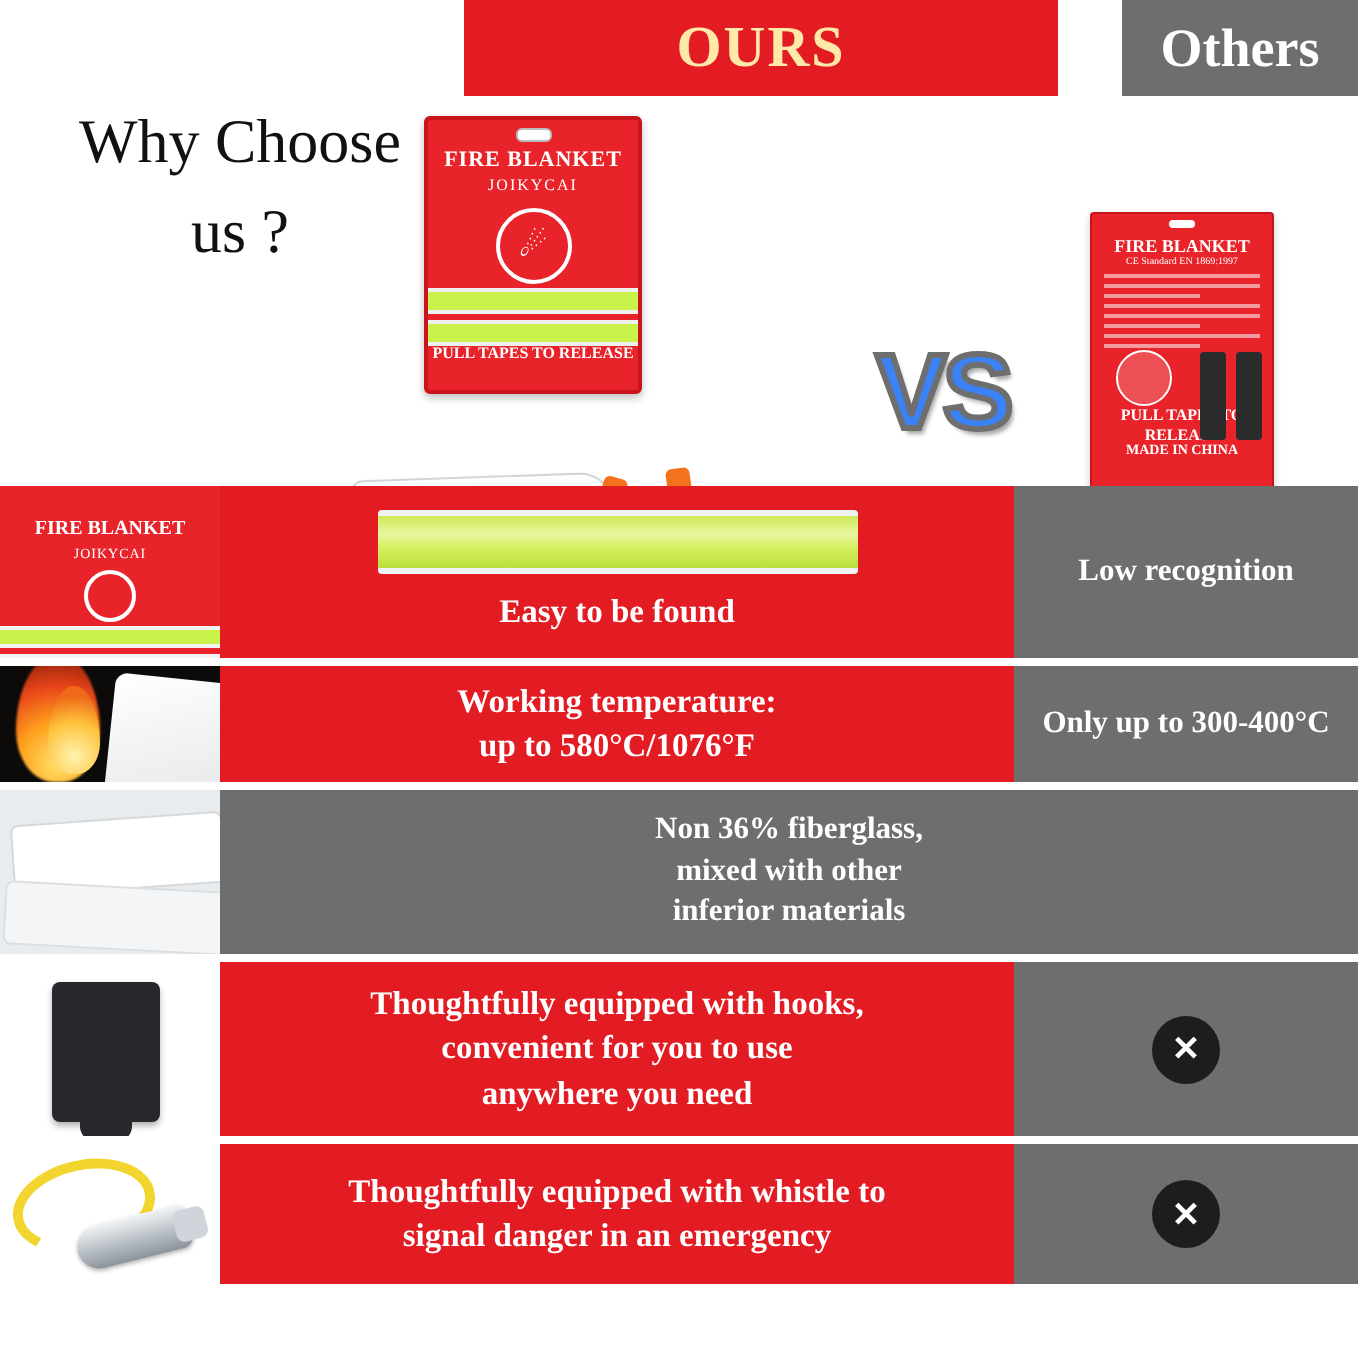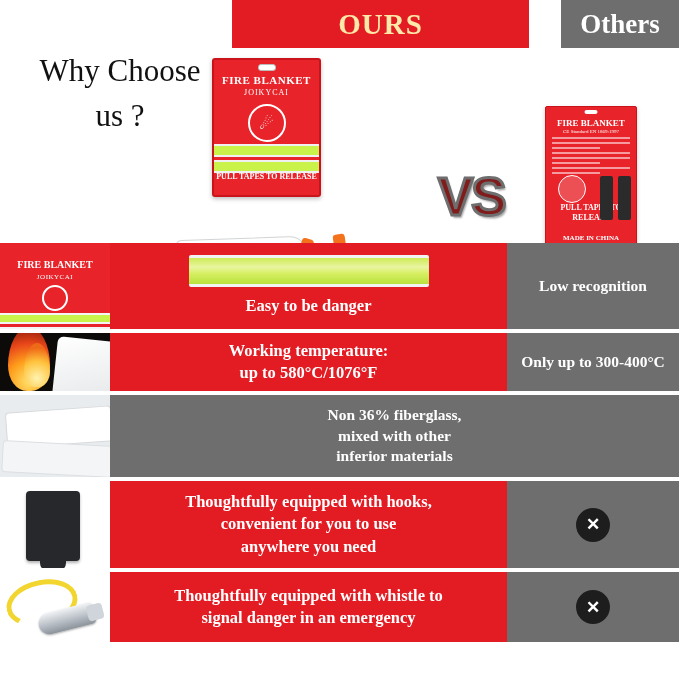--- a/index.html
+++ b/index.html
@@ -59,40 +59,40 @@
   }
   .tape{
     position:absolute;background:#f4721b;border-radius:3px;
   }
   .tape-a{left:296px;top:190px;width:12px;height:48px;transform:rotate(16deg);}
   .tape-b{left:336px;top:186px;width:12px;height:52px;transform:rotate(-8deg);}
   .tape-grey{left:282px;top:210px;width:26px;height:13px;background:#b9bdc0;transform:rotate(10deg);}
 
   .vs{
     position:absolute;left:438px;top:118px;font-size:53px;font-weight:bold;
-    color:#7f1d1d;font-family:"Liberation Sans", sans-serif;
+    color:#3b82f6;font-family:"Liberation Sans", sans-serif;
     -webkit-text-stroke:3px #6e6e6e;
     text-shadow:2px 3px 2px rgba(0,0,0,.35);
     letter-spacing:-2px;
   }
 
   .pack-small{
     position:absolute;left:545px;top:58px;width:90px;height:140px;
     background:#e8232a;border:1px solid #c9141b;border-radius:2px;overflow:hidden;
     box-shadow:0 2px 4px rgba(0,0,0,.2);
   }
   .pack-small .hole{position:absolute;left:50%;top:3px;transform:translateX(-50%);width:13px;height:4px;border-radius:3px;background:#fff;}
   .pack-small .ts1{position:absolute;top:11px;left:0;right:0;text-align:center;color:#fff;font-size:9px;font-weight:bold;}
   .pack-small .ts2{position:absolute;top:22px;left:0;right:0;text-align:center;color:#fff;font-size:5px;}
   .pack-small .body{position:absolute;top:30px;left:6px;right:6px;height:62px;}
   .pack-small .line{height:2px;background:rgba(255,255,255,.55);margin-bottom:3px;width:100%;}
   .pack-small .line.s{width:62%;}
   .pack-small .circ{position:absolute;left:6px;top:38px;width:26px;height:26px;border-radius:50%;background:#fff3;border:1px solid #fff;}
   .pack-small .ts3{position:absolute;top:96px;left:0;right:0;text-align:center;color:#fff;font-size:8px;font-weight:bold;line-height:1.3;}
-  .pack-small .ts4{position:absolute;bottom:5px;left:0;right:0;text-align:center;color:#fff;font-size:7px;font-weight:bold;}
+  .pack-small .ts4{position:absolute;bottom:18px;left:0;right:0;text-align:center;color:#fff;font-size:7px;font-weight:bold;}
   .bar{position:absolute;width:13px;height:44px;background:#2b2b2b;border-radius:2px;}
   .bar-a{left:600px;top:128px;}
   .bar-b{left:618px;top:128px;}
 
   
   .rows{position:absolute;top:243px;left:0;width:679px;}
   .row{display:flex;width:100%;margin-bottom:4px;}
   .cell-img{width:110px;background:#ffffff;position:relative;overflow:hidden;}
   .cell-mid{flex:0 0 397px;background:#e31b23;display:flex;align-items:center;justify-content:center;text-align:center;}
   .cell-mid .txt{color:#ffffff;font-size:16.5px;font-weight:bold;line-height:1.35;padding:0 8px;font-family:"Liberation Serif", serif;}
@@ -221,21 +221,21 @@
         <div class="thumb th-pack">
           <div class="tt1">FIRE BLANKET</div>
           <div class="tt2">JOIKYCAI</div>
           <div class="tbadge"></div>
           <div class="tstripe ta"></div>
           <div class="tstripe tb"></div>
         </div>
       </div>
       <div class="cell-mid">
         <div class="reflect"></div>
-        <div class="txt">Easy to be danger</div>
+        <div class="txt">Easy to be found</div>
       </div>
       <div class="cell-right">
         <div class="txt">Low recognition</div>
       </div>
     </div>
 
     <div class="row" style="height:58px">
       <div class="cell-img">
         <div class="thumb th-fire">
           <div class="cloth"></div>

